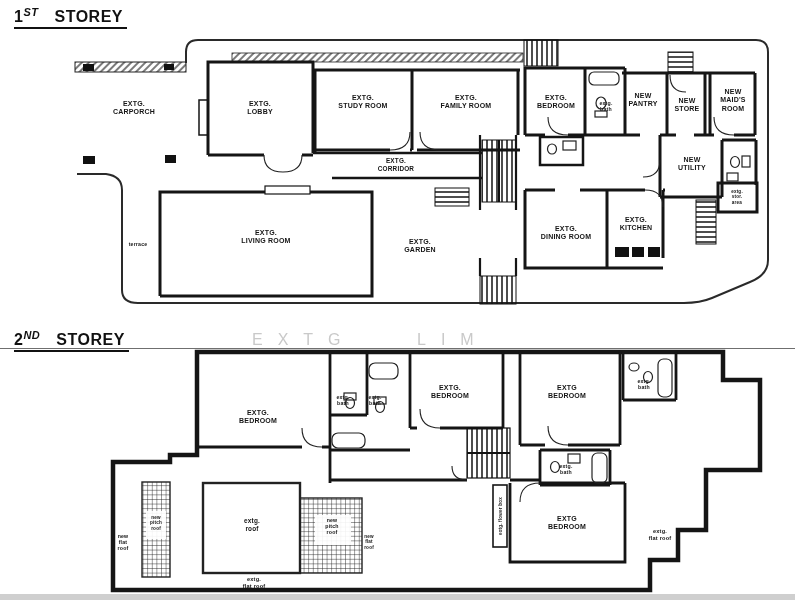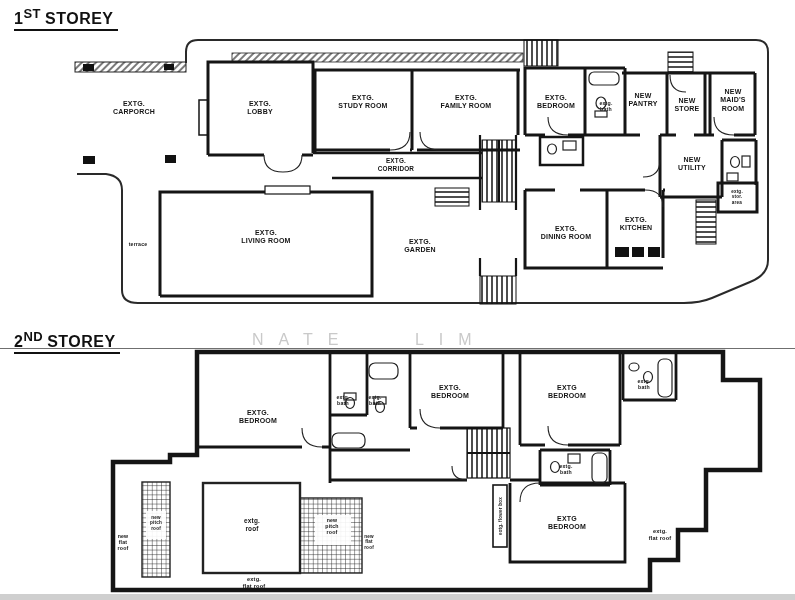--- a/index.html
+++ b/index.html
@@ -13,22 +13,22 @@
     font-size:7px;font-weight:bold;color:#151515;line-height:1.18;
     text-align:center;white-space:pre-line;letter-spacing:.2px;
   }
   .lbl.sm{font-size:5.2px;font-weight:bold;}
   .lbl.xs{font-size:4.6px;font-weight:bold;}
   .lbl.rot{transform:translate(-50%,-50%) rotate(-90deg);white-space:nowrap;}
   .storey-title{
     position:absolute;font-size:16px;font-weight:bold;color:#111;
     border-bottom:2.5px solid #111;padding:0 4px 1px 0;letter-spacing:.5px;
   }
-  .storey-title sup{font-size:13px;vertical-align:super;}
-  .storey-title .rest{margin-left:4px;}
+  .storey-title sup{font-size:11px;vertical-align:super;font-style:italic;}
+  .storey-title .rest{margin-left:16px;}
   .watermark{
     position:absolute;left:252px;top:331px;font-size:16px;color:#c9c9c9;
     letter-spacing:15px;word-spacing:42px;font-weight:normal;
   }
   .divider-line{position:absolute;left:0;top:348px;width:795px;height:1px;background:#6f6f6f;}
   .bottom-band{position:absolute;left:0;top:594px;width:795px;height:6px;background:#cfcfcf;}
 </style>
 </head>
 <body>
 
@@ -190,21 +190,21 @@
     </g>
   </svg>
 
   <div class="storey-title" style="left:14px;top:6px;">
     <span>1</span><sup>ST</sup><span class="rest">STOREY</span>
   </div>
   <div class="storey-title" style="left:14px;top:329px;">
     <span>2</span><sup>ND</sup><span class="rest">STOREY</span>
   </div>
 
-  <div class="watermark">NATE LIM</div>
+  <div class="watermark">EXTG LIM</div>
   <div class="divider-line"></div>
   <div class="bottom-band"></div>
 
   <div class="lbl" style="left:134px;top:108px;">EXTG.
 CARPORCH</div>
   <div class="lbl" style="left:260px;top:108px;">EXTG.
 LOBBY</div>
   <div class="lbl" style="left:363px;top:102px;">EXTG.
 STUDY ROOM</div>
   <div class="lbl" style="left:466px;top:102px;">EXTG.

